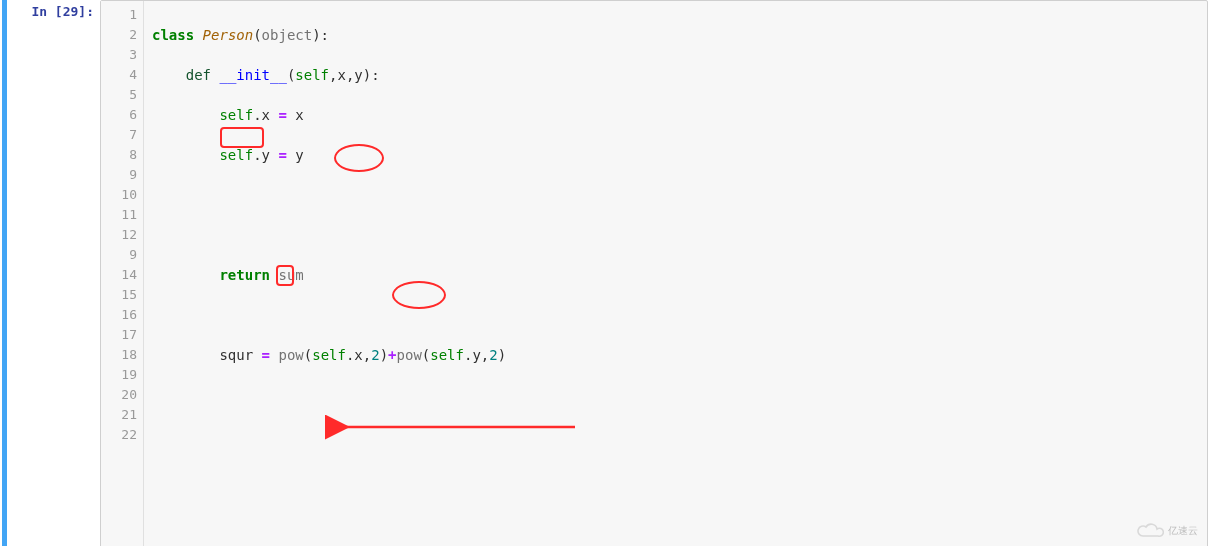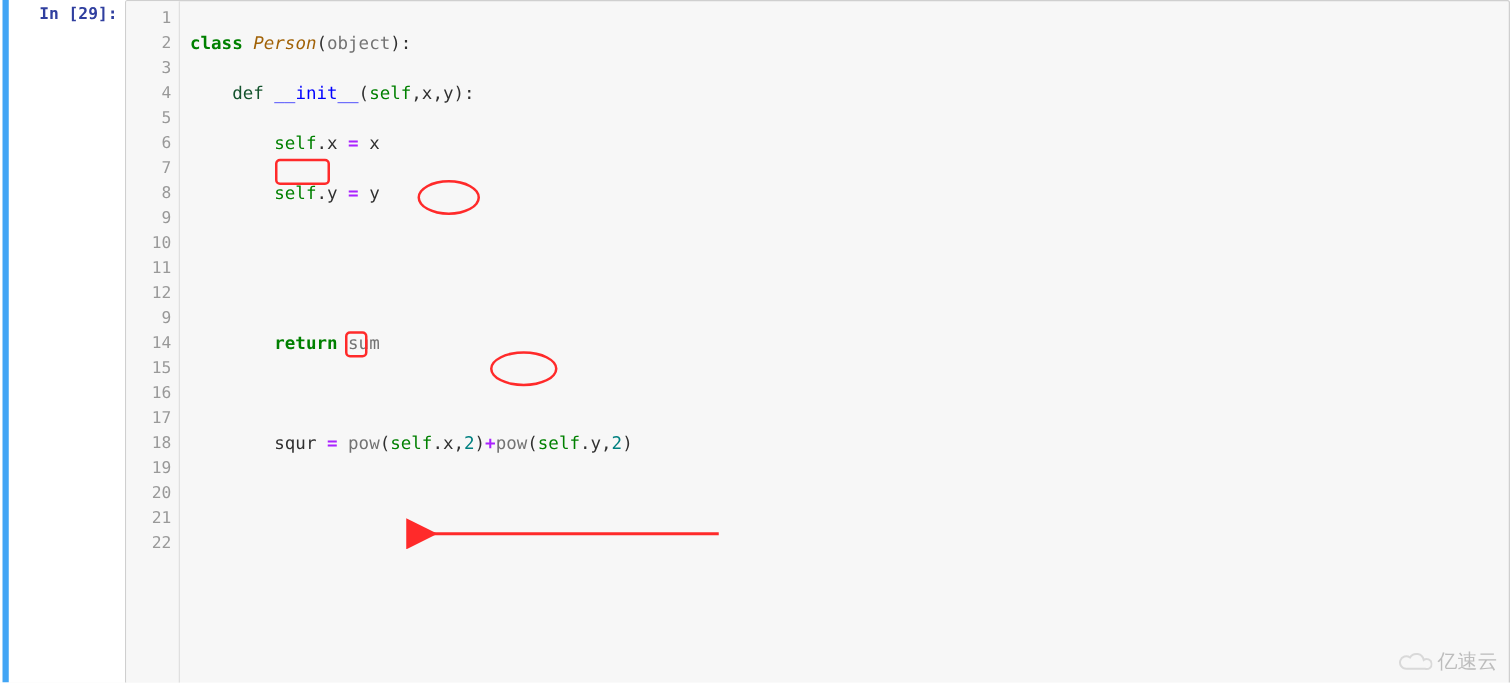--- a/index.html
+++ b/index.html
@@ -94,21 +94,21 @@
     position: absolute;
     pointer-events: none;
   }
 
   .watermark {
     position: absolute;
     right: 10px;
     bottom: 6px;
     color: #bdbdbd;
     font-family: Arial, sans-serif;
-    font-size: 16px;
+    font-size: 10px;
     display: flex;
     align-items: center;
     gap: 4px;
   }
   .watermark svg { opacity: 0.5; }
 
   .left-rule {
     position: absolute;
     left: 2px;
     top: 0;

